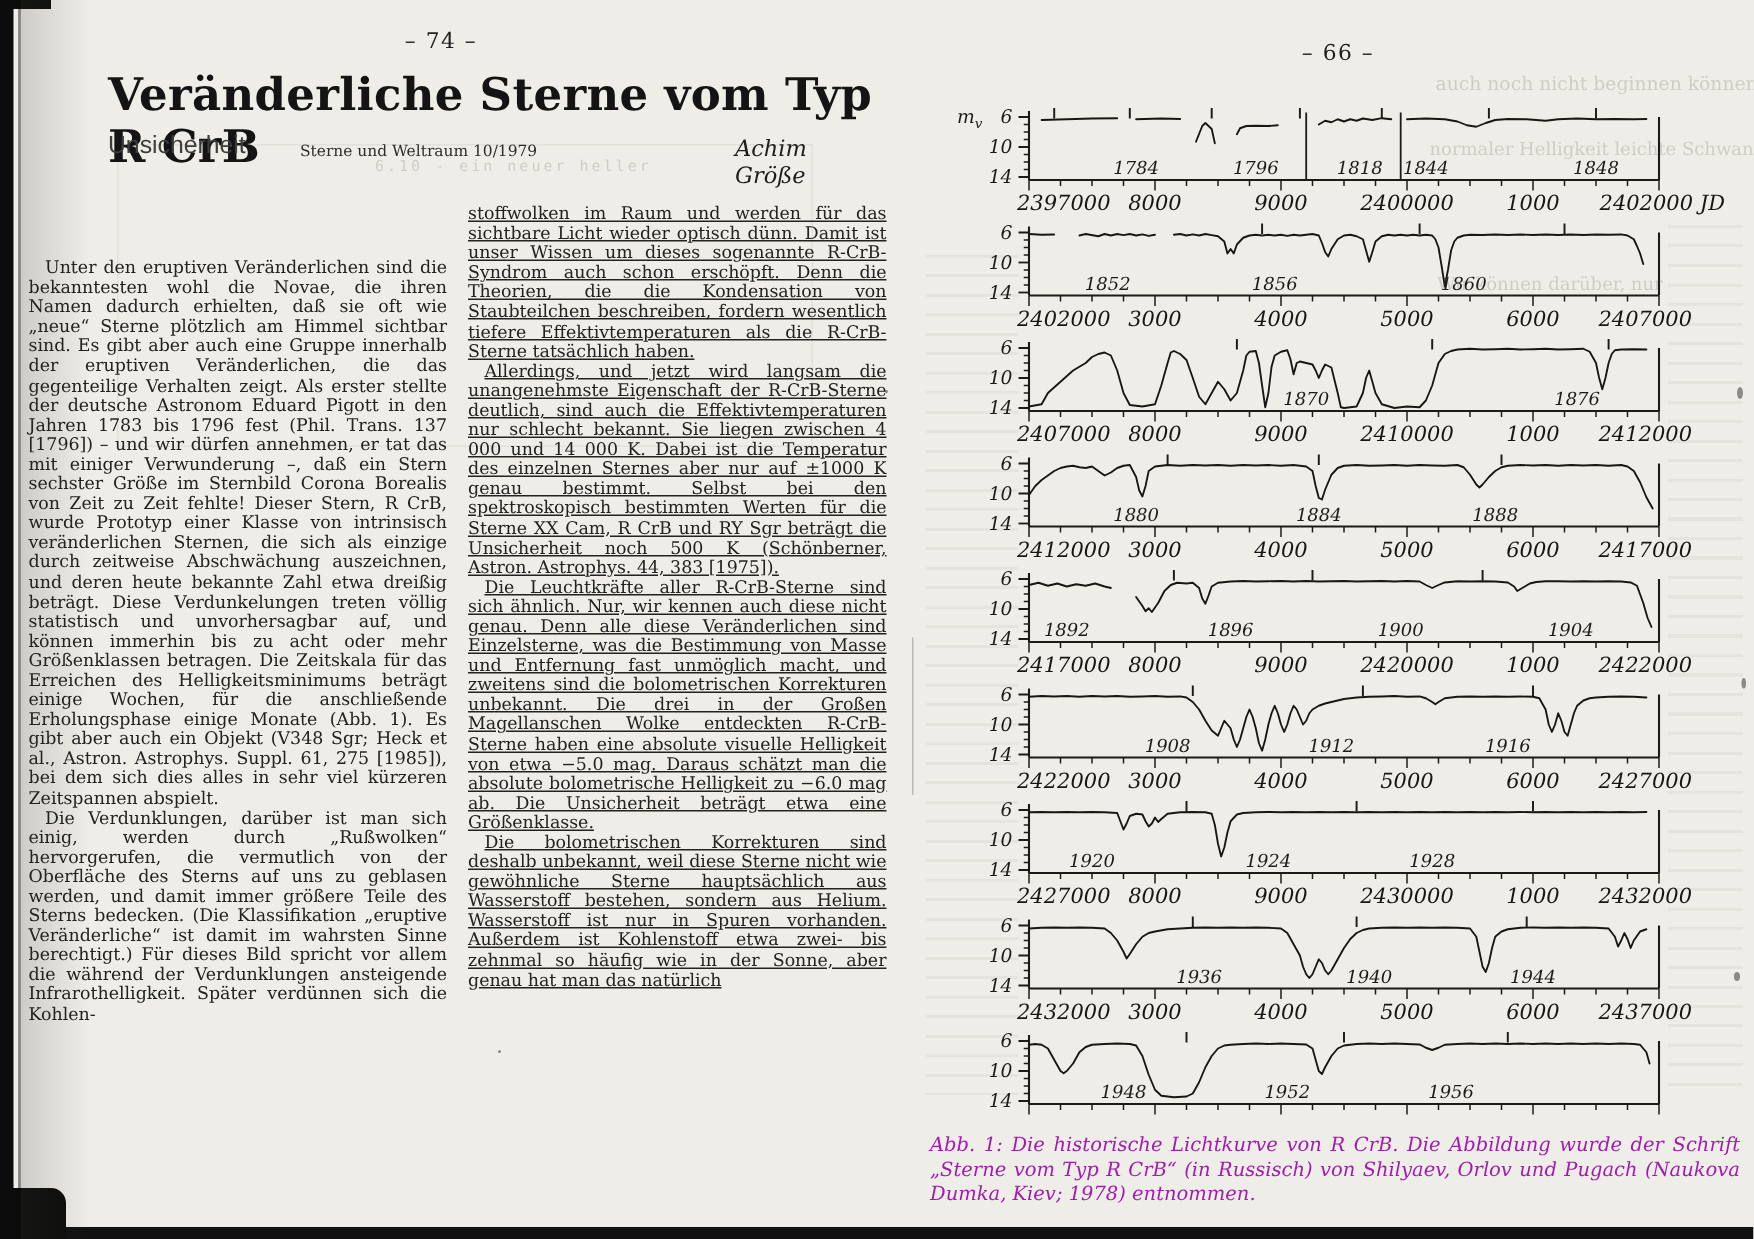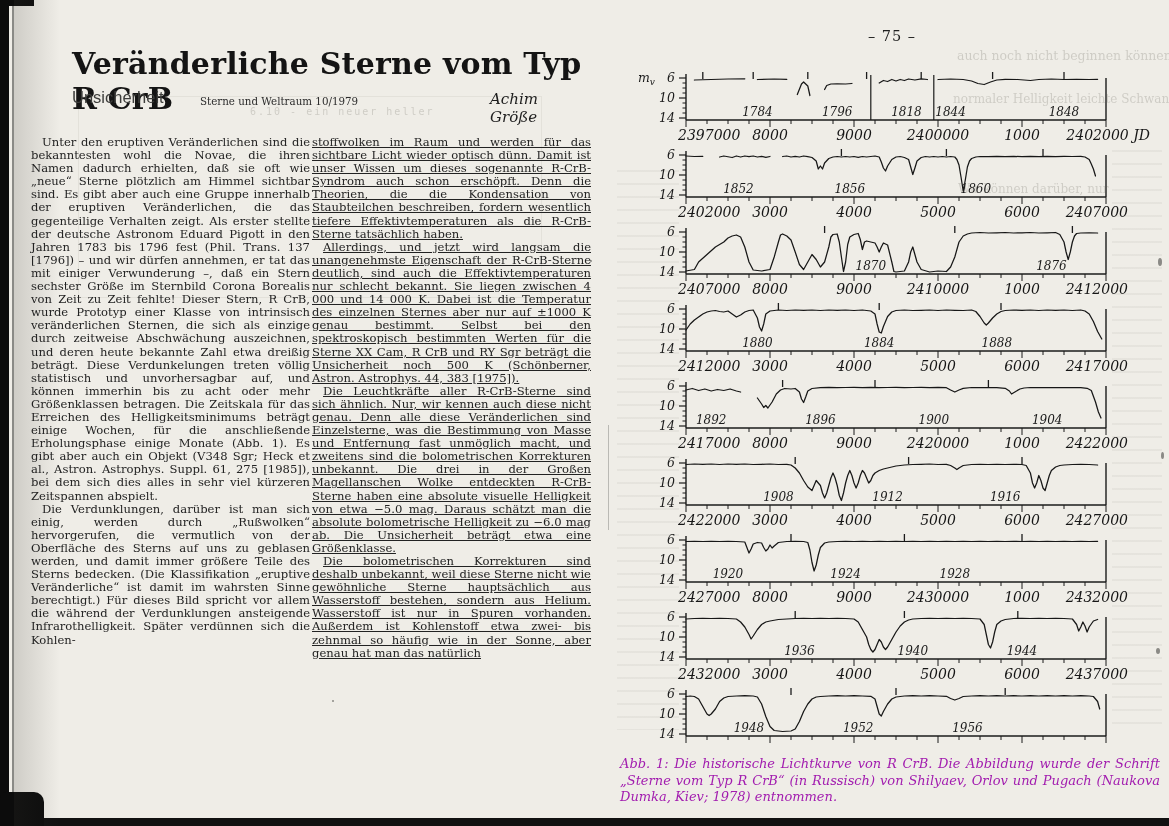--- a/index.html
+++ b/index.html
@@ -32,21 +32,21 @@
   #titleL{position:absolute;left:58px;top:46px;width:510px;
     font-size:30px;font-weight:bold;letter-spacing:.2px;color:#141414;}
   #kickerRow{position:absolute;left:58px;top:88px;width:500px;height:22px;}
   #kicker{position:absolute;left:0;top:0;font-family:"Liberation Sans",sans-serif;
     font-size:16.5px;color:#3d3d3b;}
   #journal{position:absolute;left:128px;top:7px;font-size:10.3px;color:#2c2c2c;}
   #author{position:absolute;left:418px;top:2px;font-style:italic;font-size:15px;color:#1d1d1d;}
   #cols{position:absolute;left:5px;top:136px;width:568px;}
   .col{position:absolute;top:0;width:279px;text-align:justify;
     font-size:11.6px;line-height:13.1px;color:#222;}
-  #col1{left:12px;}
+  #col1{left:0;margin-top:36px;}
   #col2{left:293px;text-decoration:underline;}
   .col p{margin:0;}
   .col p.ind{text-indent:11px;}
   
   #pageR{position:absolute;left:612px;top:0;width:557px;height:826px;}
   #pagenumR{left:155px;top:28px;width:250px;}
   #figure{position:absolute;left:0;top:0;width:557px;height:760px;}
   .panel{position:absolute;left:0;}
   .axlbl{font-family:"DejaVu Serif",serif;font-style:italic;font-size:12.5px;fill:#1b1b1b;}
   .yrlbl{font-family:"DejaVu Serif",serif;font-style:italic;font-size:12px;fill:#1b1b1b;}
@@ -67,20 +67,21 @@
 <div class="ghostbox" style="left:78px;top:96px;width:462px;height:200px;"></div>
 <div class="bstrip" style="left:617px;top:170px;width:62px;height:560px;"></div>
 <div class="bstrip" style="left:1112px;top:150px;width:50px;height:580px;"></div>
 <div class="speck" style="left:1158px;top:258px;width:4px;height:8px;"></div>
 <div class="speck" style="left:1161px;top:452px;width:3px;height:7px;"></div>
 <div class="speck" style="left:1156px;top:648px;width:4px;height:6px;"></div>
 <div class="speck" style="left:332px;top:700px;"></div>
 <div class="speck" style="left:590px;top:260px;"></div>
 
 <div id="pageL">
+  <div class="pagenum" id="pagenumL">– 74 –</div>
   <div id="titleL">Veränderliche Sterne vom Typ R CrB</div>
   <div id="kickerRow">
     <span id="kicker">Unsicherheit</span>
     <span id="journal">Sterne und Weltraum 10/1979</span>
     <span id="author">Achim Größe</span>
   </div>
   <div id="cols">
     <div class="col" id="col1">
       <p class="ind">Unter den eruptiven Veränderlichen sind die bekanntesten wohl die Novae, die ihren Namen dadurch erhielten, daß sie oft wie „neue“ Sterne plötzlich am Himmel sichtbar sind. Es gibt aber auch eine Gruppe innerhalb der eruptiven Veränderlichen, die das gegenteilige Verhalten zeigt. Als erster stellte der deutsche Astronom Eduard Pigott in den Jahren 1783 bis 1796 fest (Phil. Trans. 137 [1796]) – und wir dürfen annehmen, er tat das mit einiger Verwunderung –, daß ein Stern sechster Größe im Sternbild Corona Borealis von Zeit zu Zeit fehlte! Dieser Stern, R CrB, wurde Prototyp einer Klasse von intrinsisch veränderlichen Sternen, die sich als einzige durch zeitweise Abschwächung auszeichnen, und deren heute bekannte Zahl etwa dreißig beträgt. Diese Verdunkelungen treten völlig statistisch und unvorhersagbar auf, und können immerhin bis zu acht oder mehr Größenklassen betragen. Die Zeitskala für das Erreichen des Helligkeitsminimums beträgt einige Wochen, für die anschließende Erholungsphase einige Monate (Abb. 1). Es gibt aber auch ein Objekt (V348 Sgr; Heck et al., Astron. Astrophys. Suppl. 61, 275 [1985]), bei dem sich dies alles in sehr viel kürzeren Zeitspannen abspielt.</p>
       <p class="ind">Die Verdunklungen, darüber ist man sich einig, werden durch „Rußwolken“ hervorgerufen, die vermutlich von der Oberfläche des Sterns auf uns zu geblasen werden, und damit immer größere Teile des Sterns bedecken. (Die Klassifikation „eruptive Veränderliche“ ist damit im wahrsten Sinne berechtigt.) Für dieses Bild spricht vor allem die während der Verdunklungen ansteigende Infrarothelligkeit. Später verdünnen sich die Kohlen-</p>
@@ -88,21 +89,21 @@
     <div class="col" id="col2">
       <p>stoffwolken im Raum und werden für das sichtbare Licht wieder optisch dünn. Damit ist unser Wissen um dieses sogenannte R-CrB-Syndrom auch schon erschöpft. Denn die Theorien, die die Kondensation von Staubteilchen beschreiben, fordern wesentlich tiefere Effektivtemperaturen als die R-CrB-Sterne tatsächlich haben.</p>
       <p class="ind">Allerdings, und jetzt wird langsam die unangenehmste Eigenschaft der R-CrB-Sterne deutlich, sind auch die Effektivtemperaturen nur schlecht bekannt. Sie liegen zwischen 4 000 und 14 000 K. Dabei ist die Temperatur des einzelnen Sternes aber nur auf ±1000 K genau bestimmt. Selbst bei den spektroskopisch bestimmten Werten für die Sterne XX Cam, R CrB und RY Sgr beträgt die Unsicherheit noch 500 K (Schönberner, Astron. Astrophys. 44, 383 [1975]).</p>
       <p class="ind">Die Leuchtkräfte aller R-CrB-Sterne sind sich ähnlich. Nur, wir kennen auch diese nicht genau. Denn alle diese Veränderlichen sind Einzelsterne, was die Bestimmung von Masse und Entfernung fast unmöglich macht, und zweitens sind die bolometrischen Korrekturen unbekannt. Die drei in der Großen Magellanschen Wolke entdeckten R-CrB-Sterne haben eine absolute visuelle Helligkeit von etwa −5.0 mag. Daraus schätzt man die absolute bolometrische Helligkeit zu −6.0 mag ab. Die Unsicherheit beträgt etwa eine Größenklasse.</p>
       <p class="ind">Die bolometrischen Korrekturen sind deshalb unbekannt, weil diese Sterne nicht wie gewöhnliche Sterne hauptsächlich aus Wasserstoff bestehen, sondern aus Helium. Wasserstoff ist nur in Spuren vorhanden. Außerdem ist Kohlenstoff etwa zwei- bis zehnmal so häufig wie in der Sonne, aber genau hat man das natürlich</p>
     </div>
   </div>
 </div>
 
 <div id="pageR">
-  <div class="pagenum" id="pagenumR">– 75 –</div>
+  <div class="pagenum" id="pagenumR">– 66 –</div>
   <div id="figure">
       <svg class="panel" viewBox="0 0 545 77" width="545" height="77" style="top: 70px;">
         <line x1="74" y1="4" x2="74" y2="50" stroke="#1b1b1b" stroke-width="1.4"></line>
         <line x1="74" y1="50" x2="494" y2="50" stroke="#1b1b1b" stroke-width="1.4"></line>
         <line x1="494" y1="8" x2="494" y2="50" stroke="#1b1b1b" stroke-width="1.4"></line>
         <line x1="67" y1="8" x2="74" y2="8" stroke="#1b1b1b" stroke-width="1.2"></line>
         <text x="63" y="12" class="axlbl" text-anchor="end">6</text>
         <line x1="67" y1="28" x2="74" y2="28" stroke="#1b1b1b" stroke-width="1.2"></line>
         <text x="63" y="32" class="axlbl" text-anchor="end">10</text>
         <line x1="67" y1="48" x2="74" y2="48" stroke="#1b1b1b" stroke-width="1.2"></line>

